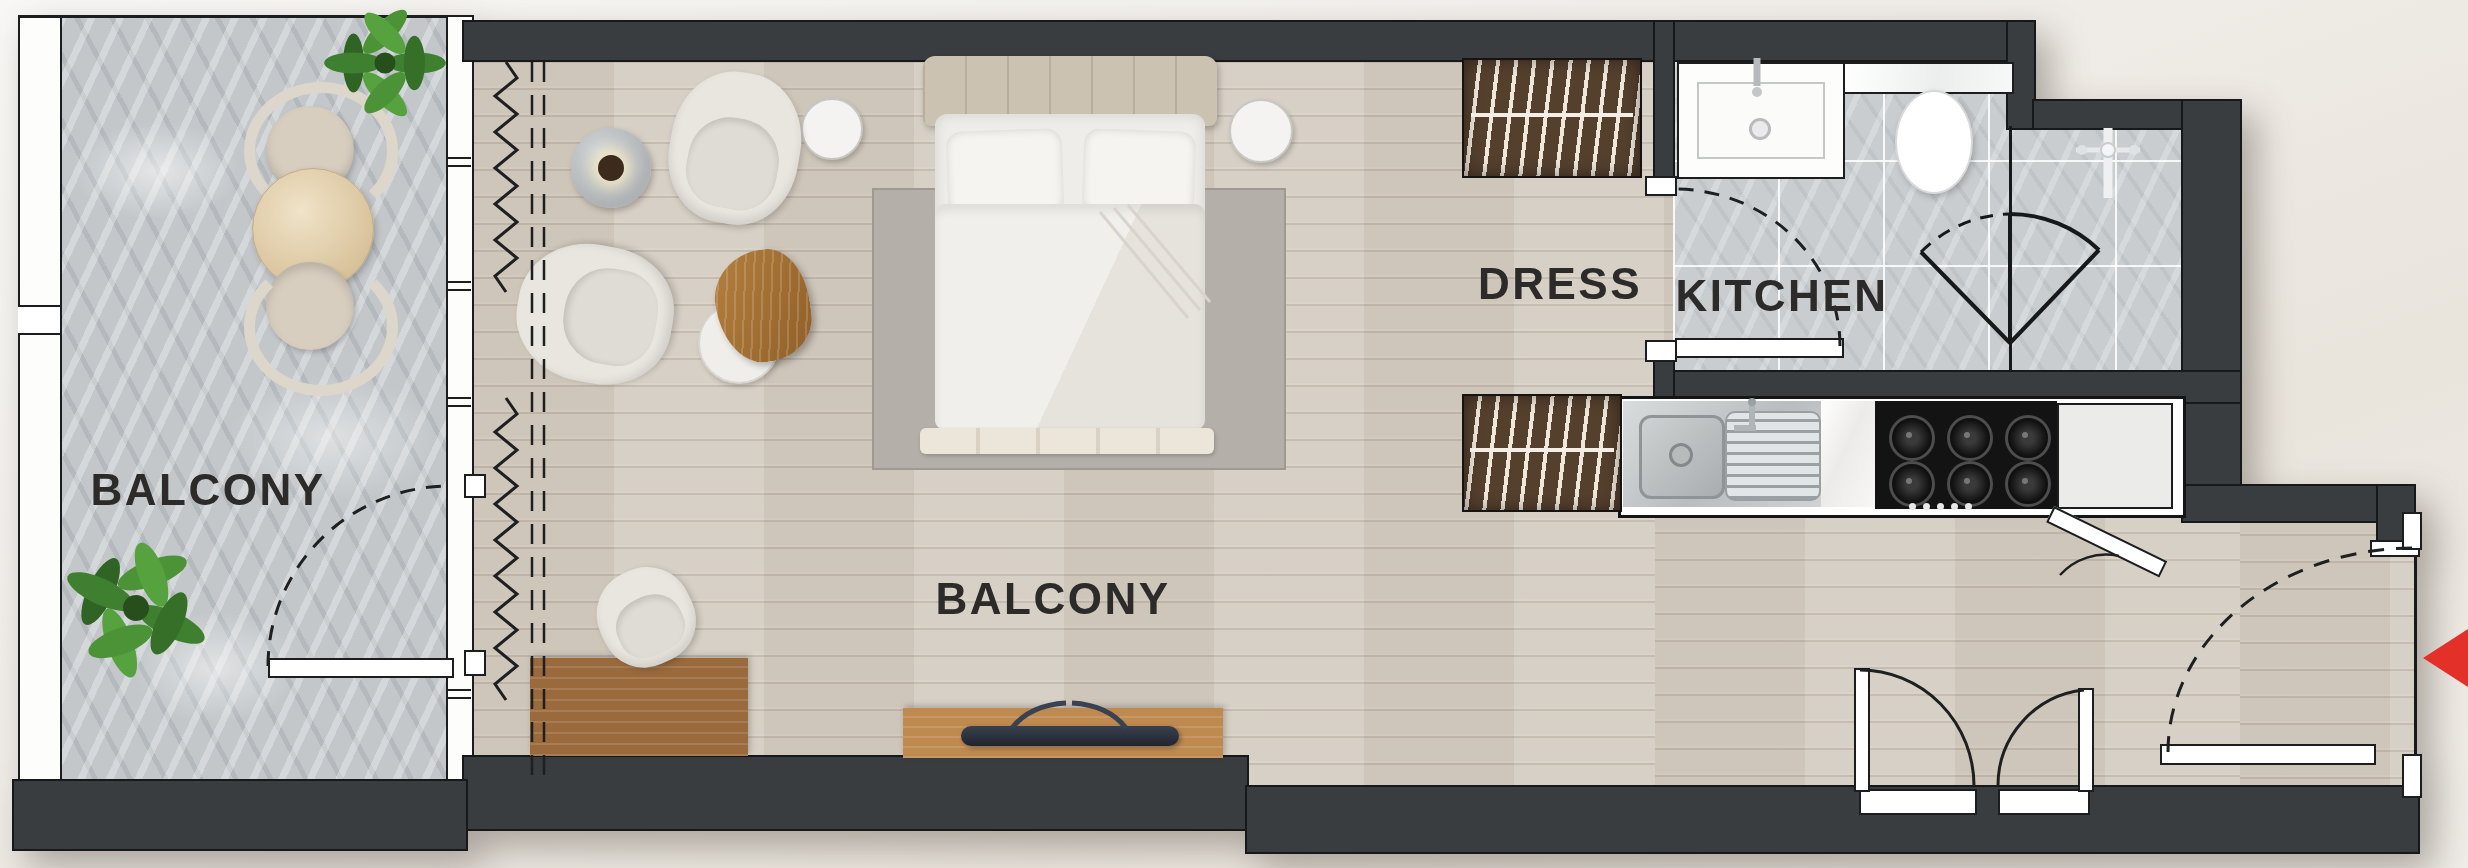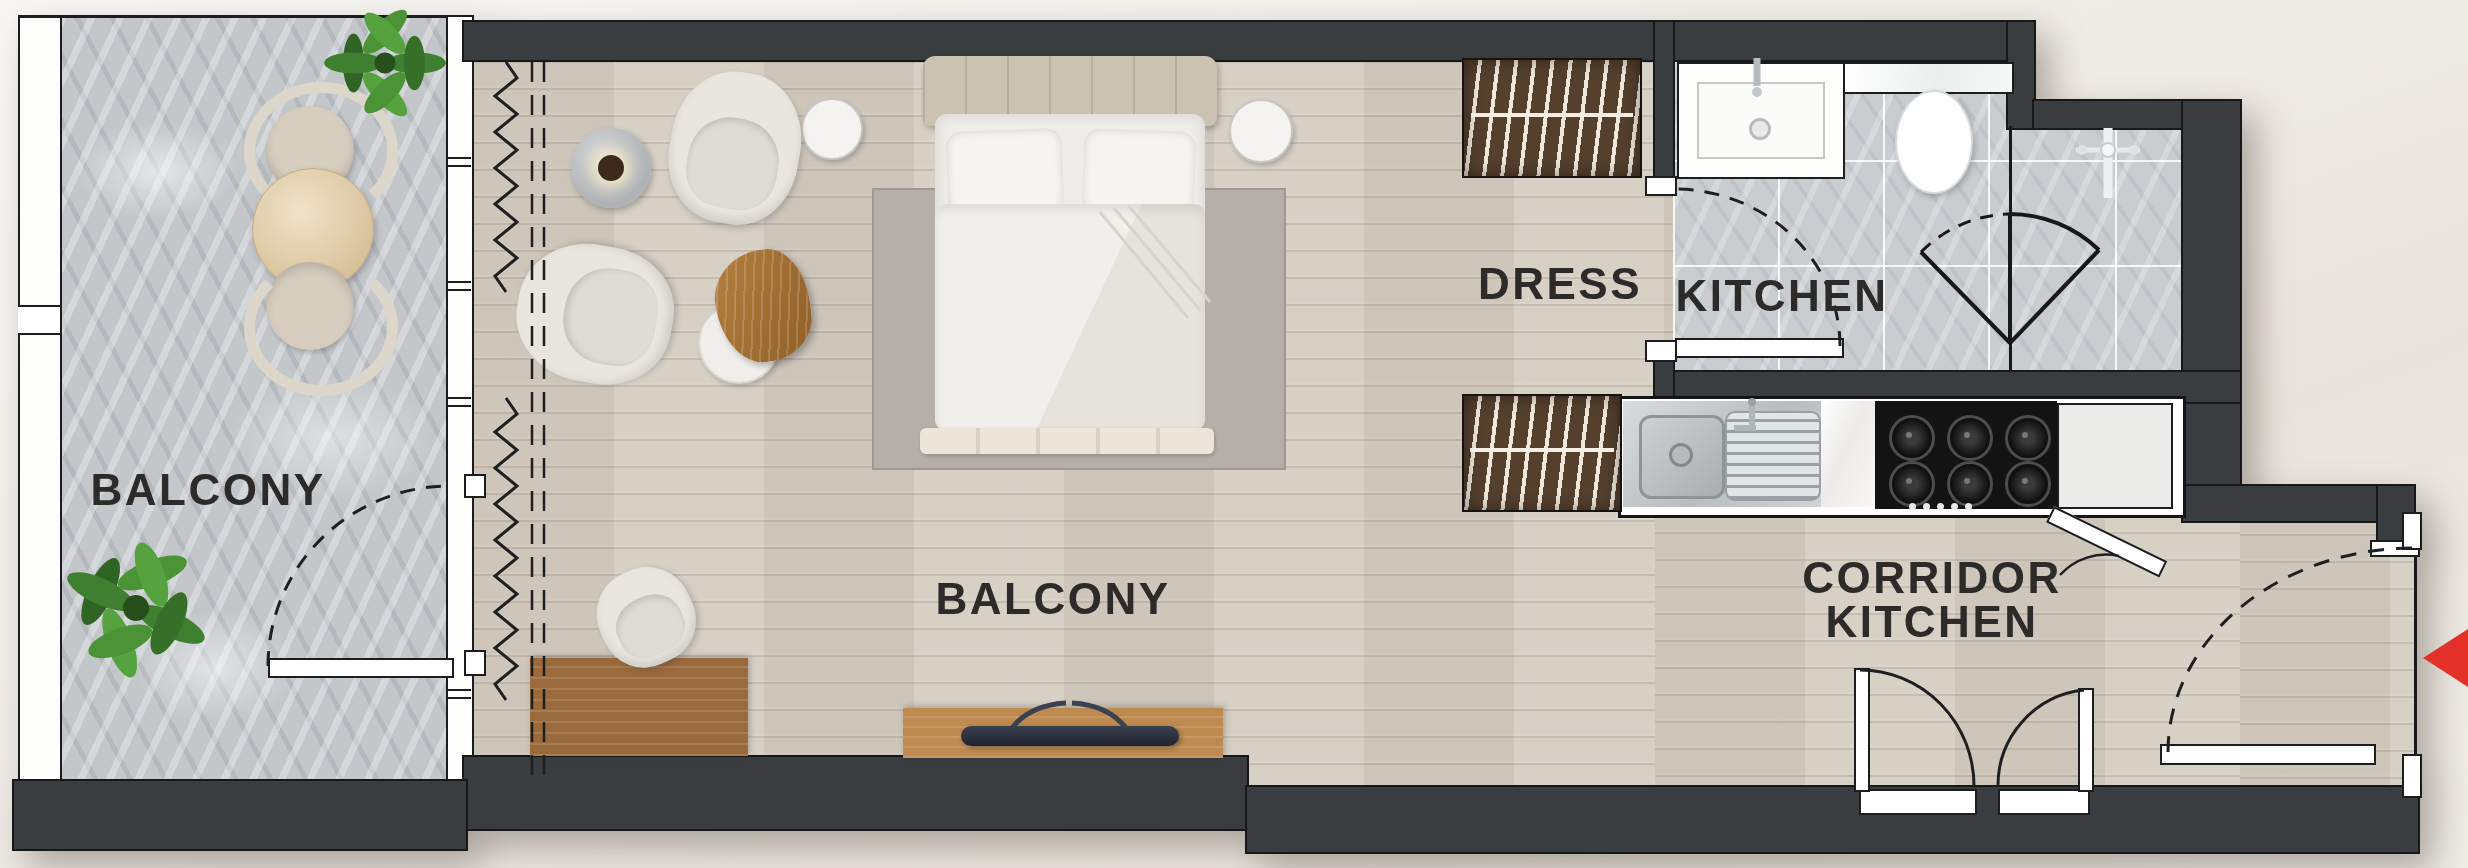--- a/index.html
+++ b/index.html
@@ -216,22 +216,18 @@
     <path d="M1126 728 Q1108 705 1072 703" stroke="#3a4150" stroke-width="5" fill="none"></path>
 
     <use href="#leafG" transform="translate(385,63) scale(1.05)"></use>
     <use href="#leafG" transform="translate(136,608) scale(1.3) rotate(25)"></use>
   </svg>
 
   <div class="lbl" style="left:208px;top:490px;">BALCONY</div>
   <div class="lbl" style="left:1053px;top:599px;">BALCONY</div>
   <div class="lbl" style="left:1560px;top:284px;">DRESS</div>
   <div class="lbl" style="left:1782px;top:296px;">KITCHEN</div>
-  <div class="lbl" style="left:1932px;top:600px;text-align:center;line-height:44px;">
-    <span>CORRIDOR</span><br>
-    <span>KITCHEN</span>
-  </div>
  </div>
 
  <svg class="abs" width="60" height="70" viewBox="0 0 60 70" style="left:2412px;top:624px;">
    <polygon points="56,5 11,34 56,63" fill="#e33129"></polygon>
  </svg>
 </div>
 
 </body></html>

